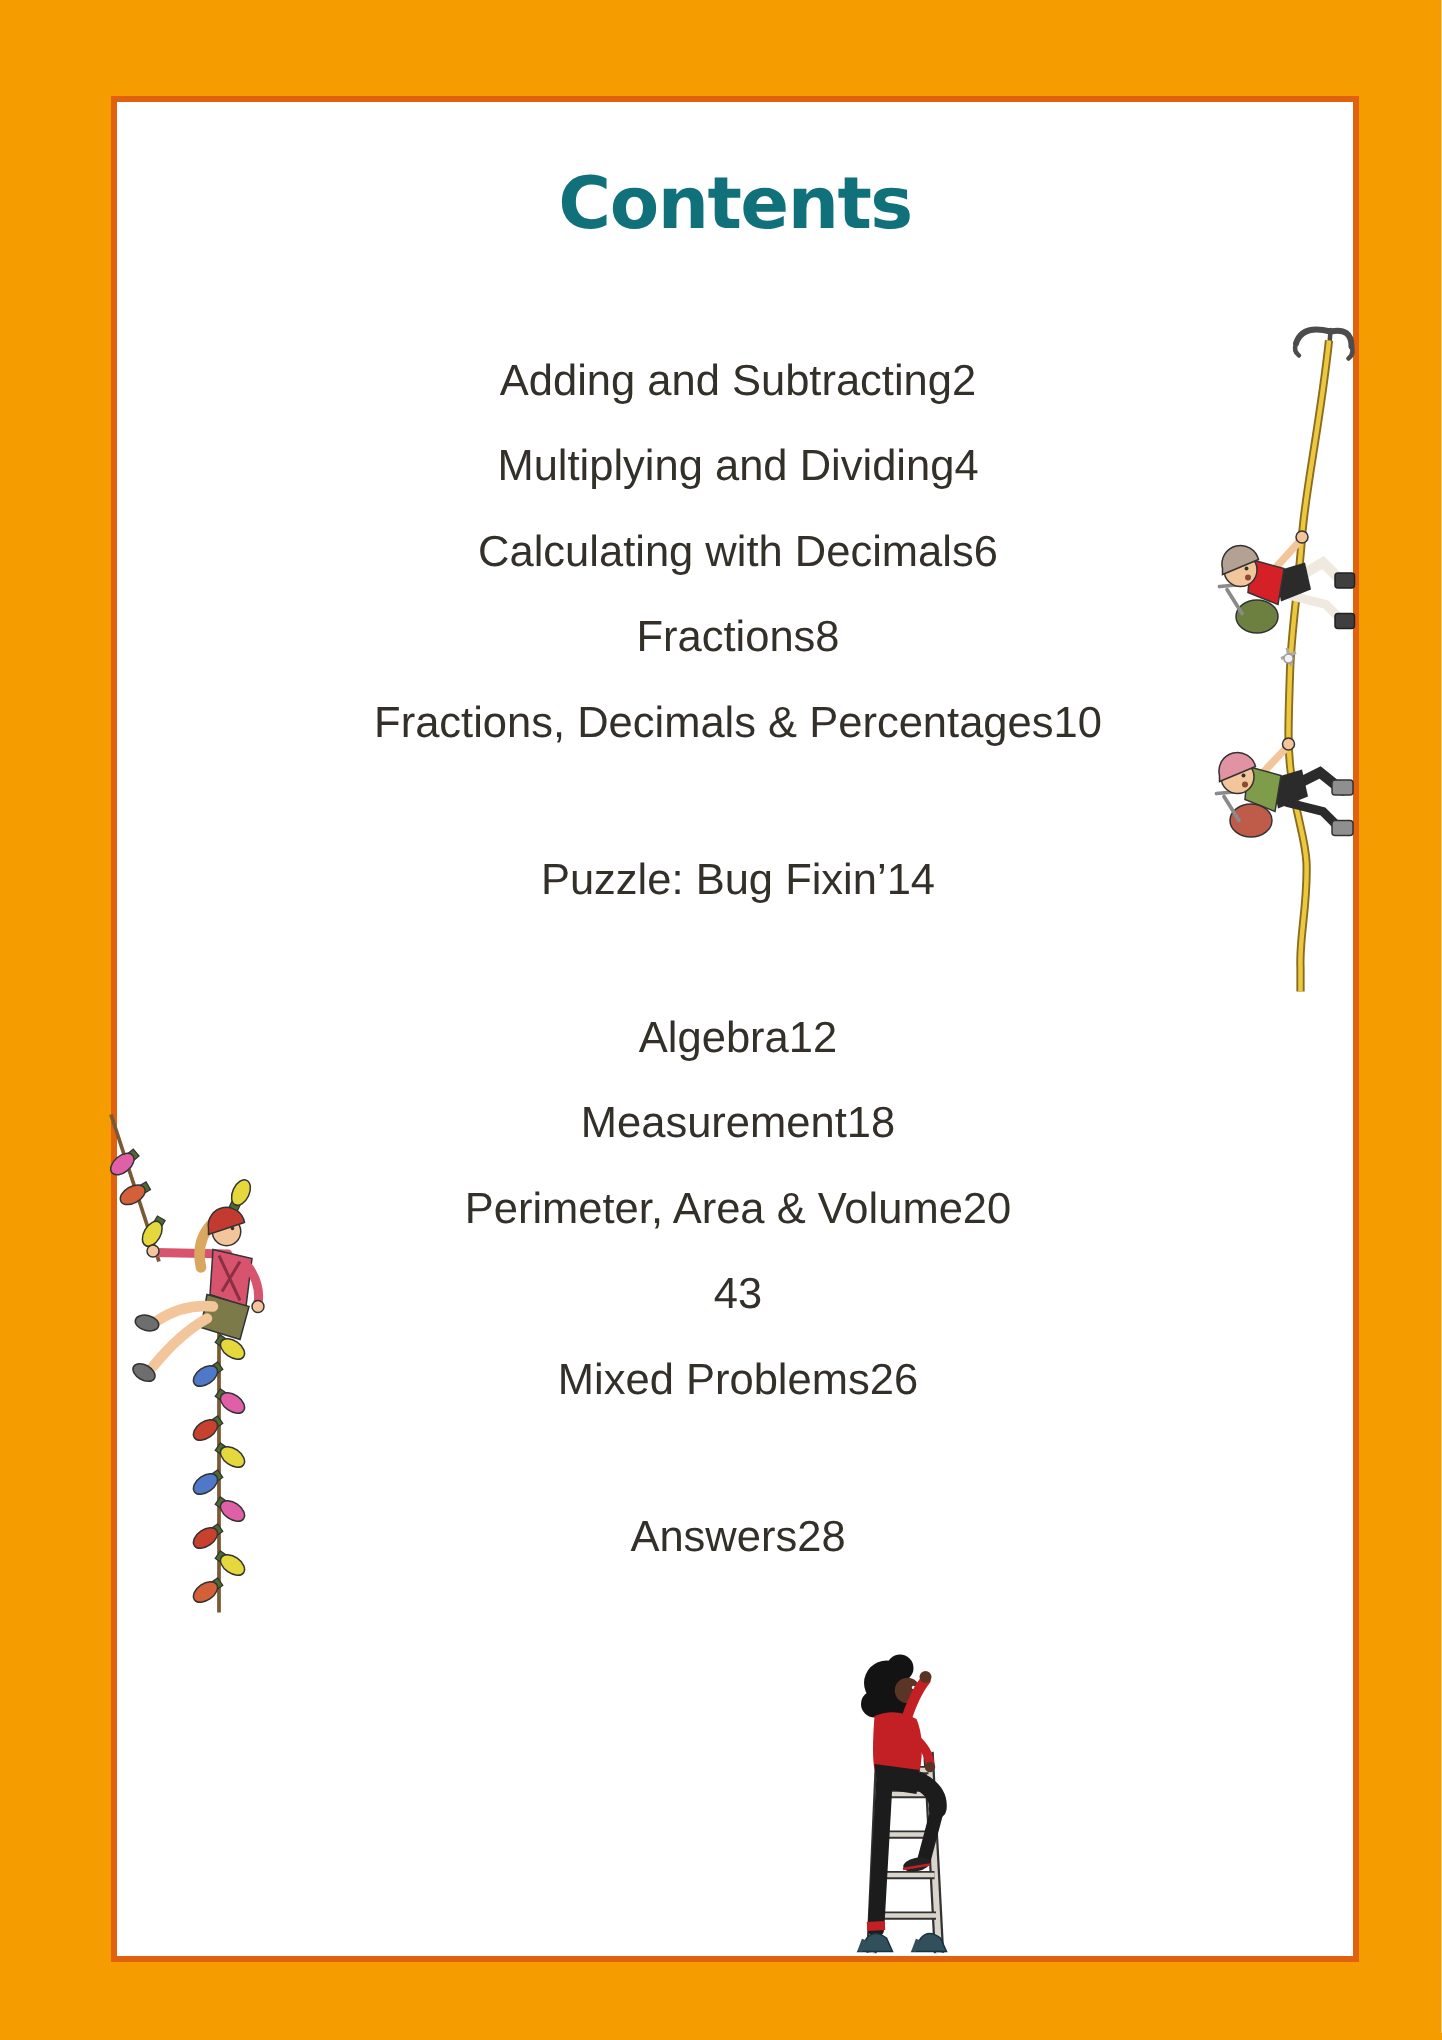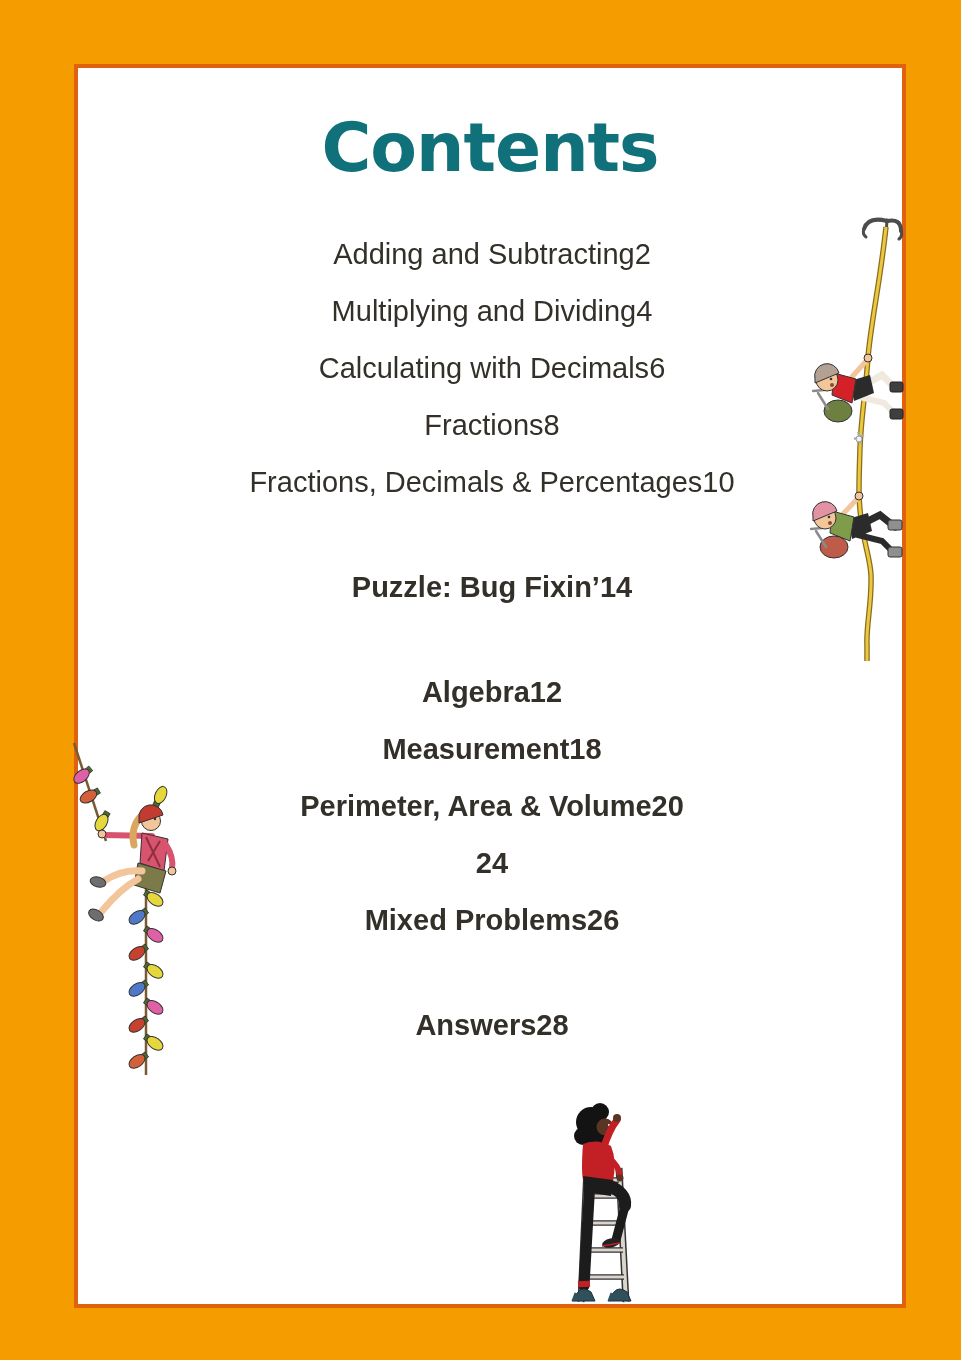--- a/index.html
+++ b/index.html
@@ -22,31 +22,31 @@
     left:74px; top:64px; right:55px; bottom:52px;
     background:#ffffff;
     border:4px solid var(--border);
   }
   .page-title{
     position:absolute;
     top:40px; left:0; right:0;
     text-align:center;
     font-family:"DejaVu Sans","Liberation Sans",sans-serif;
     font-weight:bold;
-    font-size:68px;
+    font-size:48px;
     letter-spacing:-1px;
     color:var(--title);
   }
   .toc{
     position:absolute;
     left:140px;
     top:158px;
     width:548px;
   }
-  .toc-group + .toc-group{ margin-top:48px;font-weight:bold; }
+  .toc-group + .toc-group{ margin-top:48px; }
   .toc-row{
     height:57px;
     display:flex;
     justify-content:center;
     align-items:center;
     color:var(--text);
     font-size:29px;
   }
   .toc-label{ white-space:nowrap; }
   .toc-page{ text-align:right; }
@@ -98,21 +98,21 @@
   </div>
         <div class="toc-row">
     <span class="toc-label">Measurement</span>
     <span class="toc-page">18</span>
   </div>
         <div class="toc-row">
     <span class="toc-label">Perimeter, Area &amp; Volume</span>
     <span class="toc-page">20</span>
   </div>
         <div class="toc-row">
-    <span class="toc-page">24</span>
+    <span class="toc-page">43</span>
   </div>
         <div class="toc-row">
     <span class="toc-label">Mixed Problems</span>
     <span class="toc-page">26</span>
   </div>
       </div>
       <div class="toc-group">
         <div class="toc-row">
     <span class="toc-label">Answers</span>
     <span class="toc-page">28</span>

